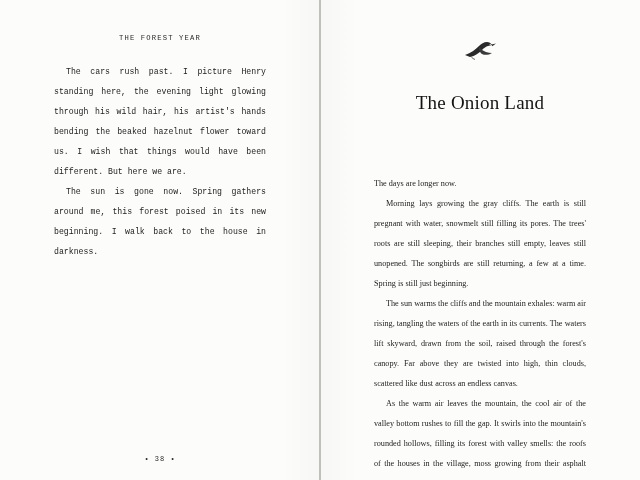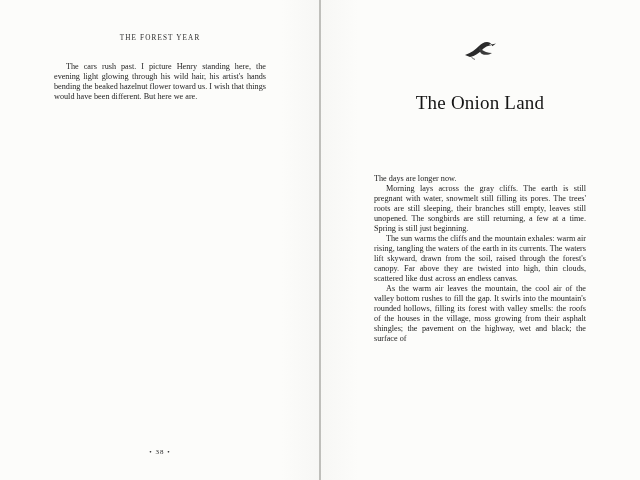--- a/index.html
+++ b/index.html
@@ -21,20 +21,21 @@
   }
   .page {
     position: relative;
     width: 320px;
     height: 480px;
     background: #fbfbf9;
     box-sizing: border-box;
   }
   .page.left {
     background: linear-gradient(to left, #f7f7f5 0%, #fcfcfa 12%, #fcfcfa 100%);
+    font-family: Liberation Mono, monospace;
   }
   .page.right {
     background: linear-gradient(to right, #f7f7f5 0%, #fcfcfa 12%, #fcfcfa 100%);
   }
   .gutter {
     position: absolute;
     left: 319px;
     top: 0;
     width: 2px;
     height: 480px;
@@ -50,35 +51,35 @@
   .running-head {
     font-size: 7.2px;
     letter-spacing: 1.15px;
     text-align: center;
     color: #2b2b2b;
     text-transform: uppercase;
     margin-bottom: 20px;
   }
   .body-text {
     font-size: 8.2px;
-    line-height: 10px;
+    line-height: 20px;
     color: #1d1d1d;
     text-align: justify;
     text-justify: inter-word;
     hyphens: none;
   }
   .body-text p {
     margin: 0;
   }
   .body-text p.indent {
     text-indent: 12px;
   }
   .folio {
     position: absolute;
-    bottom: 24px;
+    bottom: 17px;
     left: 0;
     width: 100%;
     text-align: center;
     font-size: 7px;
     letter-spacing: 1px;
     color: #2b2b2b;
   }
   
   .ornament {
     text-align: center;
@@ -115,40 +116,41 @@
 </head>
 <body>
 
 <div class="spread">
 
   <div class="page left">
     <div class="content">
       <div class="running-head">The Forest Year</div>
       <div class="body-text">
         <p class="indent">The cars rush past. I picture Henry standing here, the evening light glowing through his wild hair, his artist's hands bending the beaked hazelnut flower toward us. I wish that things would have been different. But here we are.</p>
+        <p class="indent">The sun is gone now. Spring gathers around me, this forest poised in its new beginning. I walk back to the house in darkness.</p>
       </div>
     </div>
     <div class="folio">• 38 •</div>
   </div>
 
   <div class="page right">
     <div class="content">
       <div class="ornament">
         <svg width="34" height="24" viewBox="0 0 34 24" aria-hidden="true">
           <path d="M2 17 C8 15, 12 12, 16 8 C18 6, 21 4, 24 4 C26 4, 28 5, 29 7 L25 8 C23 8.5, 21 10, 19 12 C16 15, 12 18, 7 19 Z" fill="#2a2a2a"></path>
           <path d="M16 9 C18 11, 20 13, 23 14 C25 14.7, 27 15, 29 15 C26 17, 22 17.5, 19 16 C17.5 15.2, 16.5 13, 16 11 Z" fill="#3a3a3a"></path>
           <path d="M28.5 6.6 L33 5.6 L29.3 8.2 Z" fill="#2a2a2a"></path>
           <circle cx="27.2" cy="6.4" r="0.55" fill="#fcfcfa"></circle>
           <path d="M8 18.5 C9 20, 10.5 21, 12 21.4" stroke="#2a2a2a" stroke-width="0.7" fill="none"></path>
         </svg>
       </div>
       <h1 class="chapter-title">The Onion Land</h1>
       <div class="body-text">
         <p>The days are longer now.</p>
-        <p class="indent">Morning lays across the gray cliffs. The earth is still pregnant with water, snowmelt still filling its pores. The trees' roots are still sleeping, their branches still empty, leaves still unopened. The songbirds are still returning, a few at a time. Spring is still just beginning.</p>
+        <p class="indent">Morning lays growing the gray cliffs. The earth is still pregnant with water, snowmelt still filling its pores. The trees' roots are still sleeping, their branches still empty, leaves still unopened. The songbirds are still returning, a few at a time. Spring is still just beginning.</p>
         <p class="indent">The sun warms the cliffs and the mountain exhales: warm air rising, tangling the waters of the earth in its currents. The waters lift skyward, drawn from the soil, raised through the forest's canopy. Far above they are twisted into high, thin clouds, scattered like dust across an endless canvas.</p>
         <p class="indent">As the warm air leaves the mountain, the cool air of the valley bottom rushes to fill the gap. It swirls into the mountain's rounded hollows, filling its forest with valley smells: the roofs of the houses in the village, moss growing from their asphalt shingles; the pavement on the highway, wet and black; the surface of</p>
       </div>
     </div>
   </div>
 
   <div class="gutter"></div>
 </div>
 
 </body></html>

